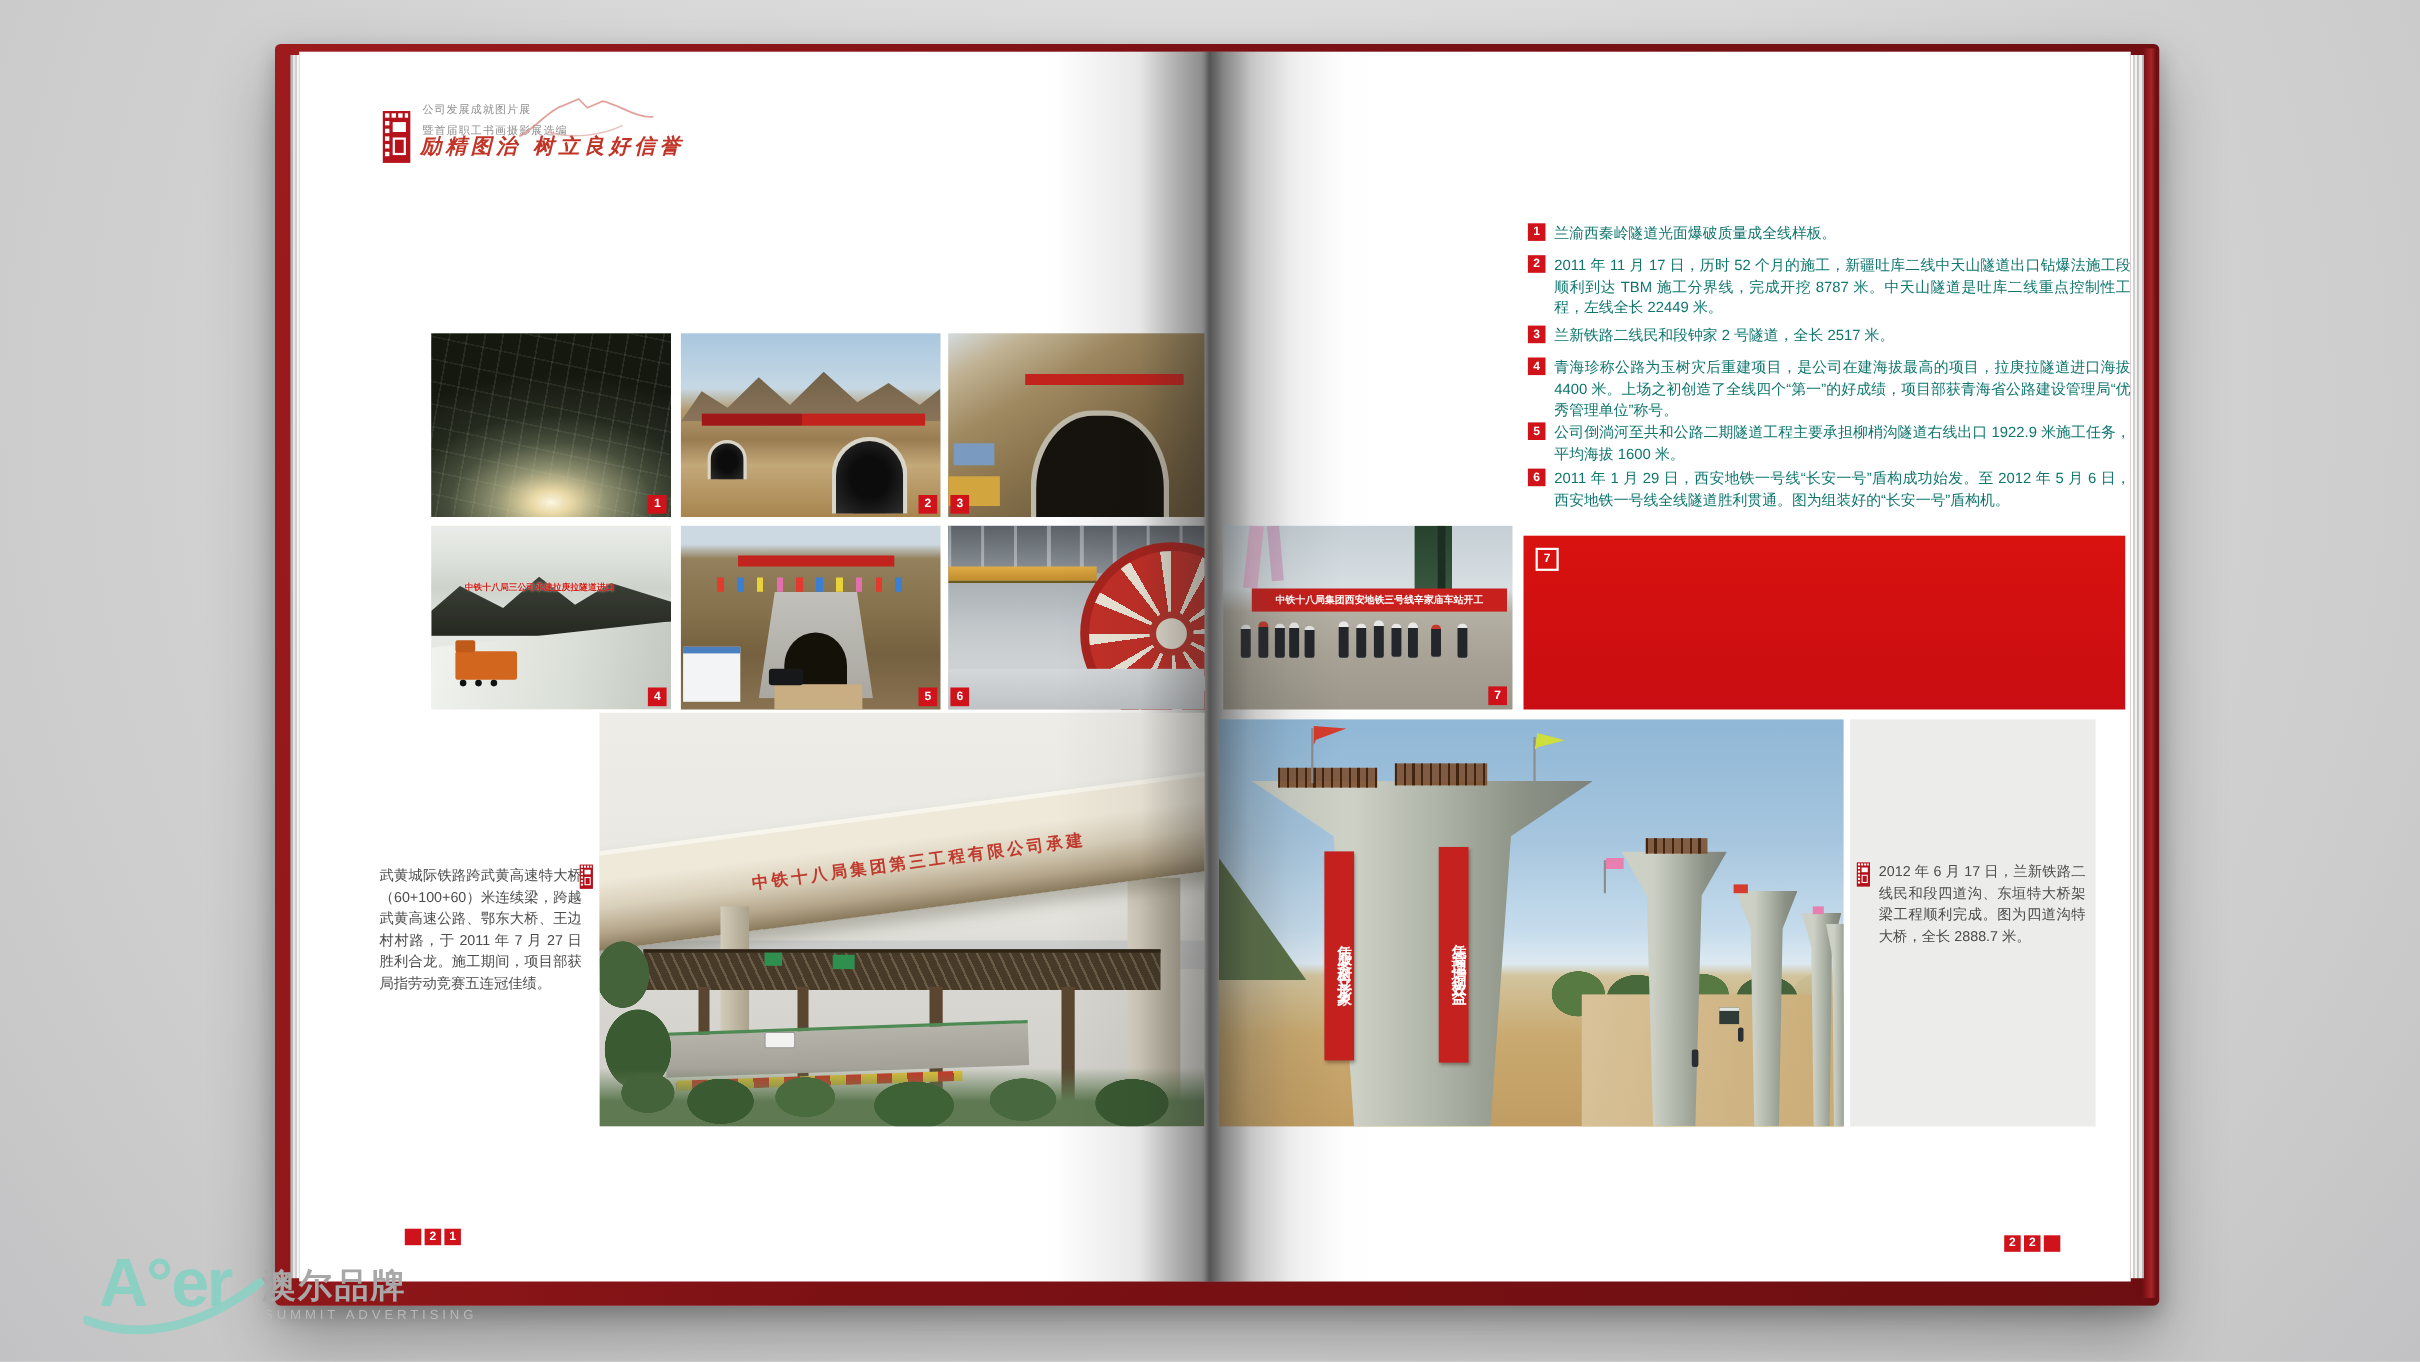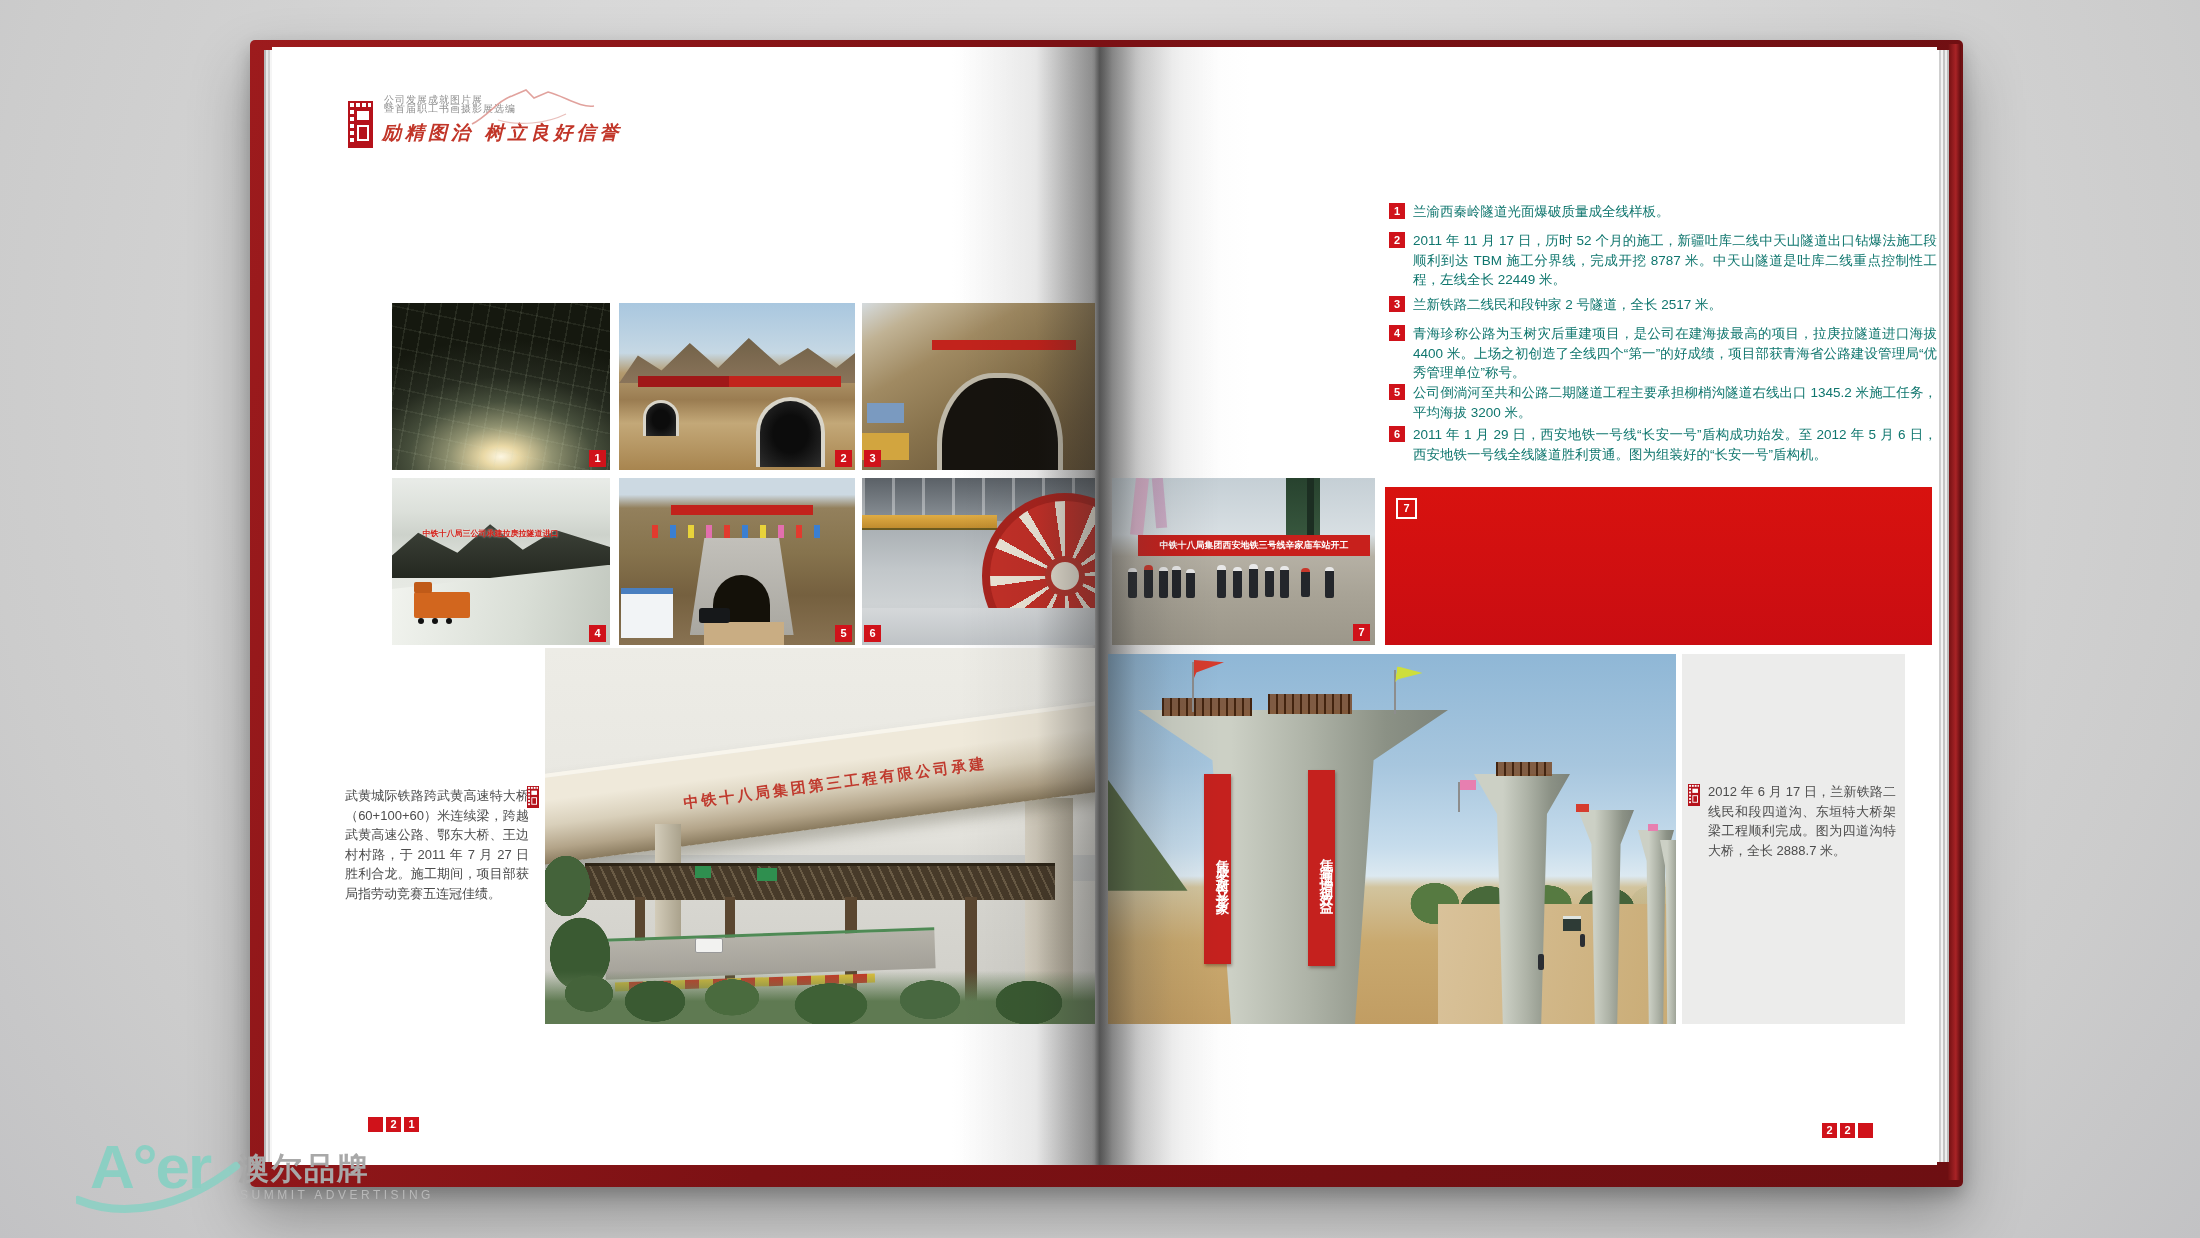--- a/index.html
+++ b/index.html
@@ -130,21 +130,21 @@
   <div class="abs page-stack-right"></div>
   <div class="abs page-left"></div>
   <div class="abs page-right"></div>
 
   <div class="abs logo-mark" style="left:348px;top:101px;width:25px;height:47px;">
     <svg viewBox="0 0 25 47">
         <use href="#filmstrip"></use>
       </svg>
   </div>
   <div class="abs hdr-line" style="left:384px;top:93px;">公司发展成就图片展</div>
-  <div class="abs hdr-line" style="left:384px;top:102px;">暨首届职工书画摄影展选编</div>
+  <div class="abs hdr-line" style="left:384px;top:112px;">暨首届职工书画摄影展选编</div>
   <div class="abs hdr-slogan" style="left:382px;top:120px;">励精图治 树立良好信誉</div>
   <svg class="abs" style="left:468px;top:86px;" width="130" height="44">
     <path d="M4 38 C 20 30, 30 14, 44 10 L 58 4 L 66 12 L 80 6 C 96 10, 112 22, 126 20" fill="none" stroke="#d98b84" stroke-width="1.6" opacity="0.8"></path>
     <path d="M30 34 C 50 40, 78 38, 98 28" fill="none" stroke="#e0a49e" stroke-width="1.2" opacity="0.7"></path>
   </svg>
 
   <div class="ph" id="p1" style="left:392px;top:303px;width:218px;height:167px;">
     <div class="num-badge" style="right:4px;bottom:3px;">1</div>
   </div>
 
@@ -263,21 +263,21 @@
   <div class="abs" style="left:1389px;top:202px;width:548px;">
     <div class="badge" style="left:0;top:1px;">1</div>
     <div class="abs list-item-text" style="left:24px;top:0;width:524px;">兰渝西秦岭隧道光面爆破质量成全线样板。</div>
     <div class="badge" style="left:0;top:30px;">2</div>
     <div class="abs list-item-text" style="left:24px;top:29px;width:524px;">2011 年 11 月 17 日，历时 52 个月的施工，新疆吐库二线中天山隧道出口钻爆法施工段顺利到达 TBM 施工分界线，完成开挖 8787 米。中天山隧道是吐库二线重点控制性工程，左线全长 22449 米。</div>
     <div class="badge" style="left:0;top:94px;">3</div>
     <div class="abs list-item-text" style="left:24px;top:93px;width:524px;">兰新铁路二线民和段钟家 2 号隧道，全长 2517 米。</div>
     <div class="badge" style="left:0;top:123px;">4</div>
     <div class="abs list-item-text" style="left:24px;top:122px;width:524px;">青海珍称公路为玉树灾后重建项目，是公司在建海拔最高的项目，拉庚拉隧道进口海拔 4400 米。上场之初创造了全线四个“第一”的好成绩，项目部获青海省公路建设管理局“优秀管理单位”称号。</div>
     <div class="badge" style="left:0;top:182px;">5</div>
-    <div class="abs list-item-text" style="left:24px;top:181px;width:524px;">公司倒淌河至共和公路二期隧道工程主要承担柳梢沟隧道右线出口 1345.2 米施工任务，平均海拔 3200 米。</div>
+    <div class="abs list-item-text" style="left:24px;top:181px;width:524px;">公司倒淌河至共和公路二期隧道工程主要承担柳梢沟隧道右线出口 1922.9 米施工任务，平均海拔 1600 米。</div>
     <div class="badge" style="left:0;top:224px;">6</div>
     <div class="abs list-item-text" style="left:24px;top:223px;width:524px;">2011 年 1 月 29 日，西安地铁一号线“长安一号”盾构成功始发。至 2012 年 5 月 6 日，西安地铁一号线全线隧道胜利贯通。图为组装好的“长安一号”盾构机。</div>
   </div>
 
   <div class="abs red-box" style="left:1385px;top:487px;width:547px;height:158px;">
     <div class="badge-outline" style="left:11px;top:11px;">7</div>
   </div>
 
   <div class="ph" id="piersPhoto" style="left:1108px;top:654px;width:568px;height:370px;">
     <div class="abs" style="left:0;top:34%;width:14%;height:30%;clip-path:polygon(0 0,100% 100%,0 100%);background:#5c7248;"></div>

